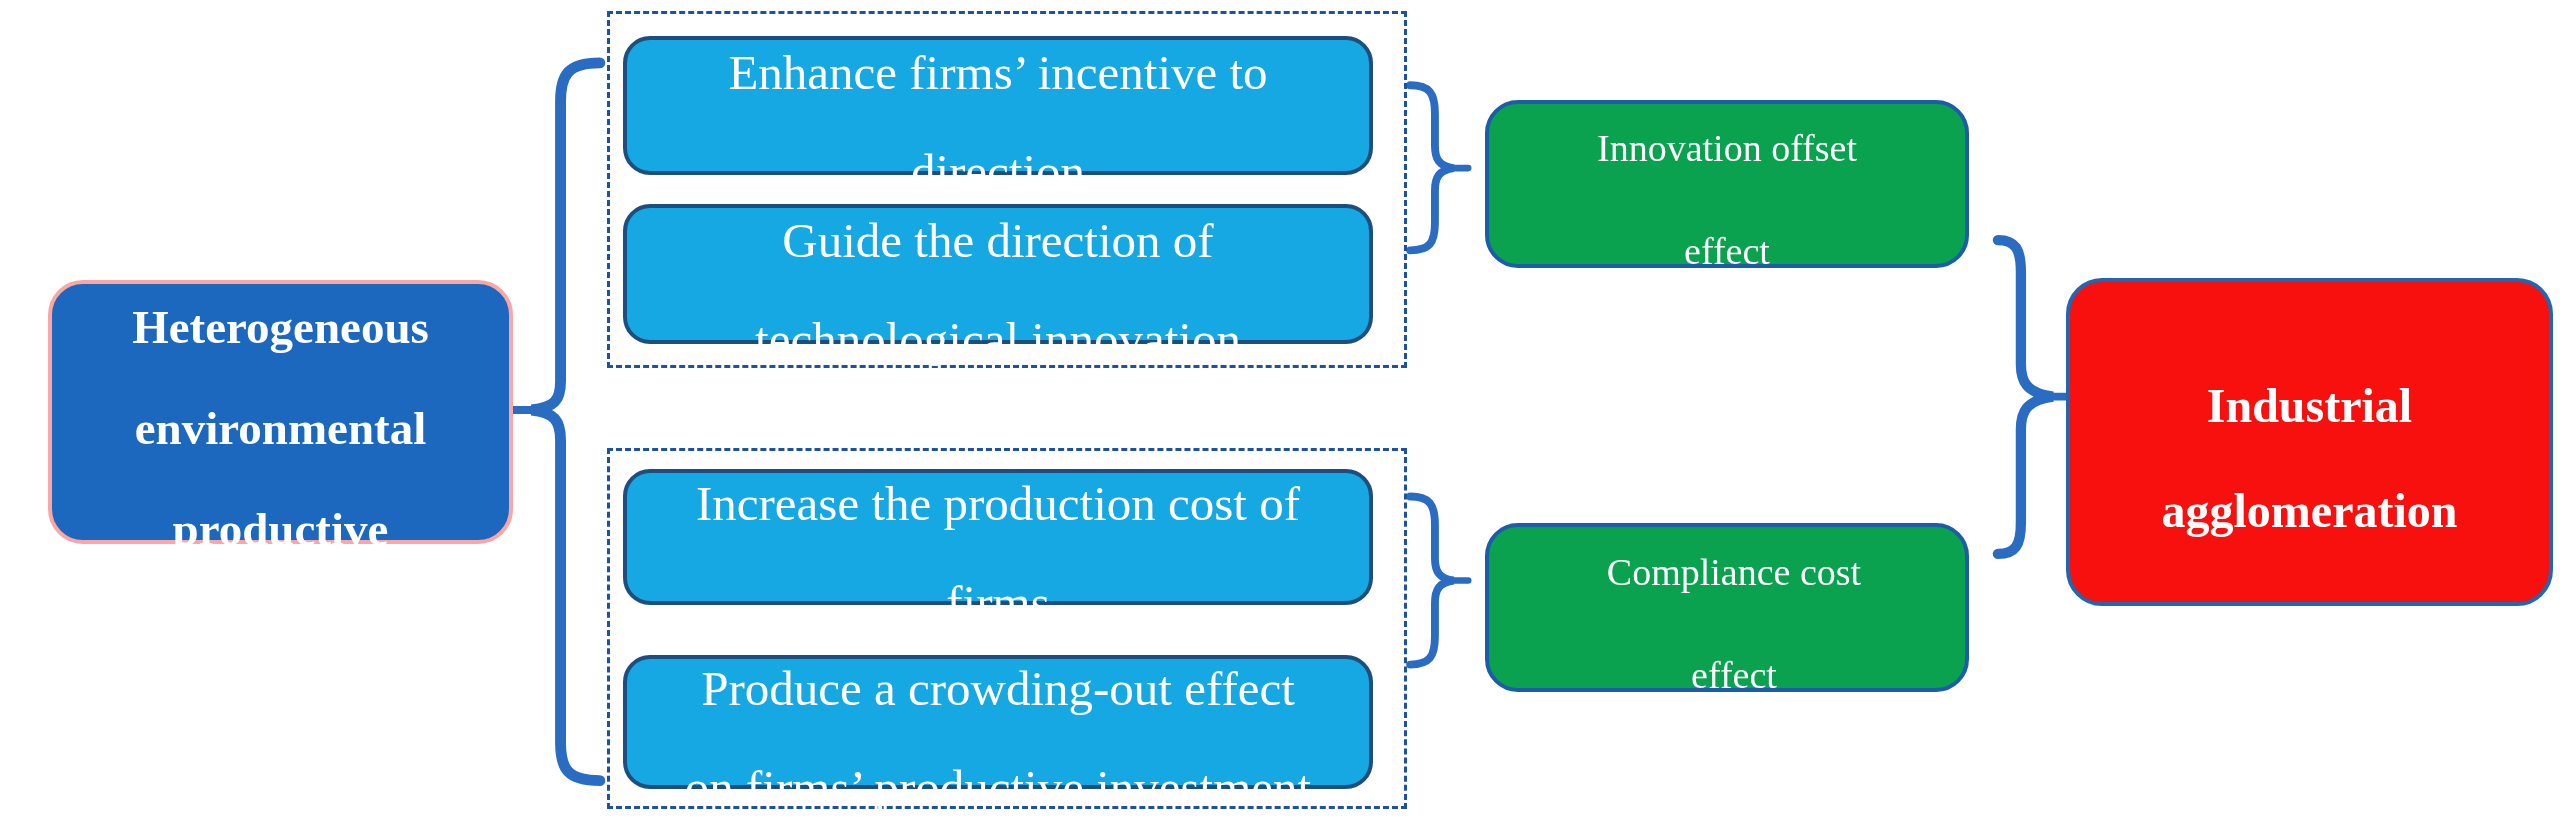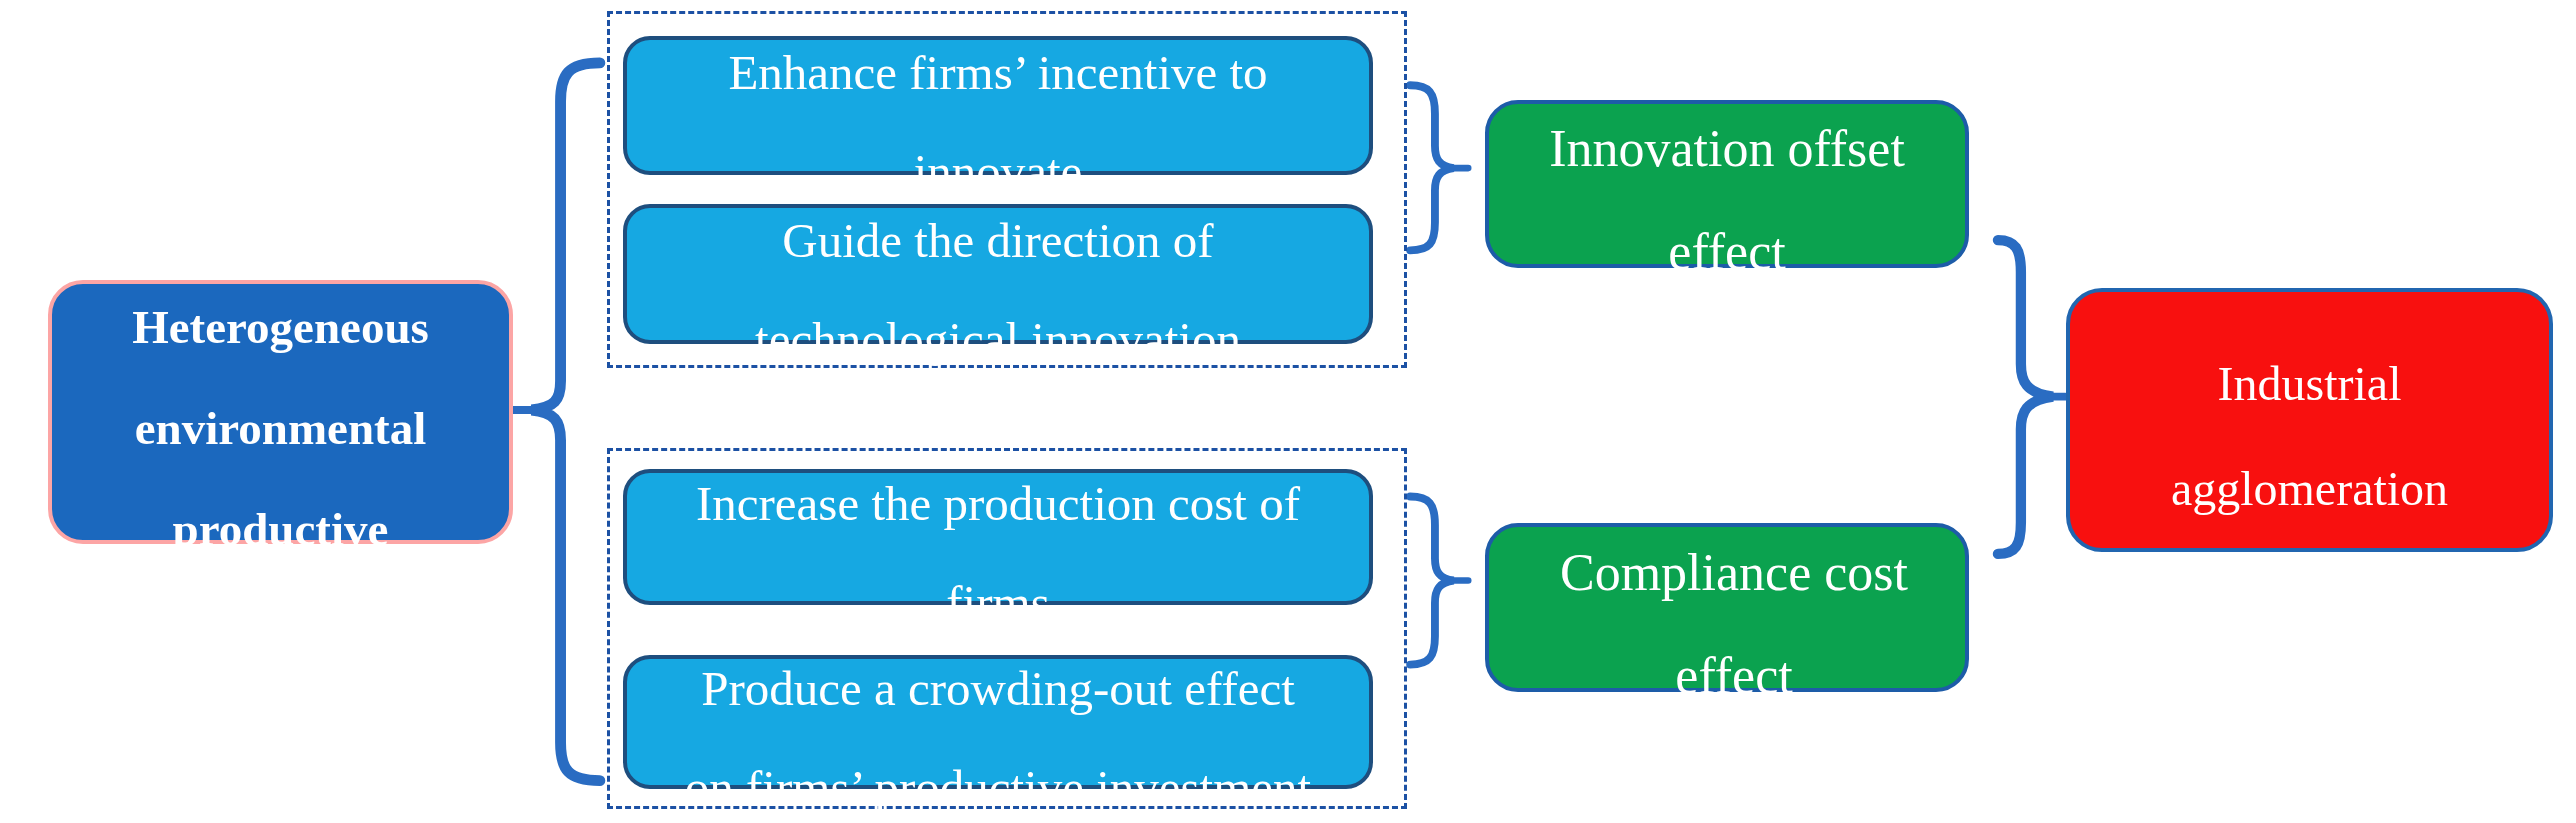--- a/index.html
+++ b/index.html
@@ -36,30 +36,30 @@
     font-size:49px;line-height:67px;
   }
   #mech-box-1{left:623px;top:36px;width:750px;height:139px;}
   #mech-box-2{left:623px;top:204px;width:750px;height:140px;}
   #mech-box-3{left:623px;top:469px;width:750px;height:136px;}
   #mech-box-4{left:623px;top:655px;width:750px;height:134px;}
 
   
   .effect{
     background:#0BA24F;border:4.2px solid #1D5CA8;border-radius:33px;
-    font-size:52px;line-height:71px;
+    font-size:38px;line-height:71px;
   }
   #effect-node-innovation{left:1485px;top:100px;width:484px;height:168px;}
   #effect-node-compliance{left:1485px;top:523px;width:484px;height:169px;padding-left:14px;}
 
   
   #outcome-node{
-    left:2066px;top:288px;width:487px;height:264px;
+    left:2066px;top:278px;width:487px;height:328px;
     background:#F8100F;border:4.2px solid #2166B0;border-radius:36px;
-    font-weight:normal;font-size:48px;line-height:73px;
+    font-weight:bold;font-size:48px;line-height:73px;
   }
 
   #connector-layer{position:absolute;left:0;top:0;width:2576px;height:823px;}
   .brace{fill:none;stroke:#2A6CC2;stroke-linecap:round;}
 </style>
 </head>
 <body>
 
 <div id="canvas">
 
@@ -81,21 +81,21 @@
   <div class="node" id="source-node">
     <div class="ln">Heterogeneous</div>
     <div class="ln">environmental</div>
     <div class="ln">productive</div>
   </div>
 
   <div class="dashed-group" id="mech-group-top"></div>
 
   <div class="node mech" id="mech-box-1">
     <div class="ln">Enhance firms’ incentive to</div>
-    <div class="ln">innovate</div>
+    <div class="ln">direction</div>
   </div>
 
   <div class="node mech" id="mech-box-2">
     <div class="ln">Guide the direction of</div>
     <div class="ln">technological innovation</div>
   </div>
 
   <div class="dashed-group" id="mech-group-bottom"></div>
 
   <div class="node mech" id="mech-box-4">

